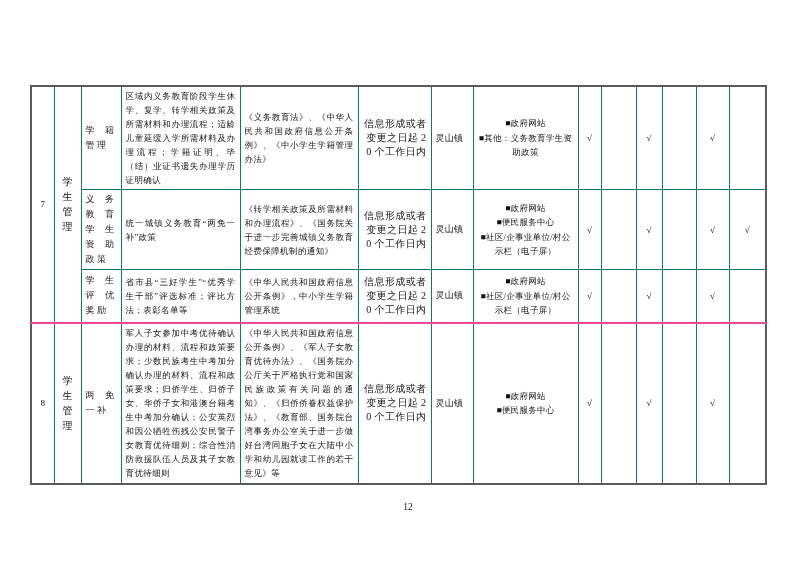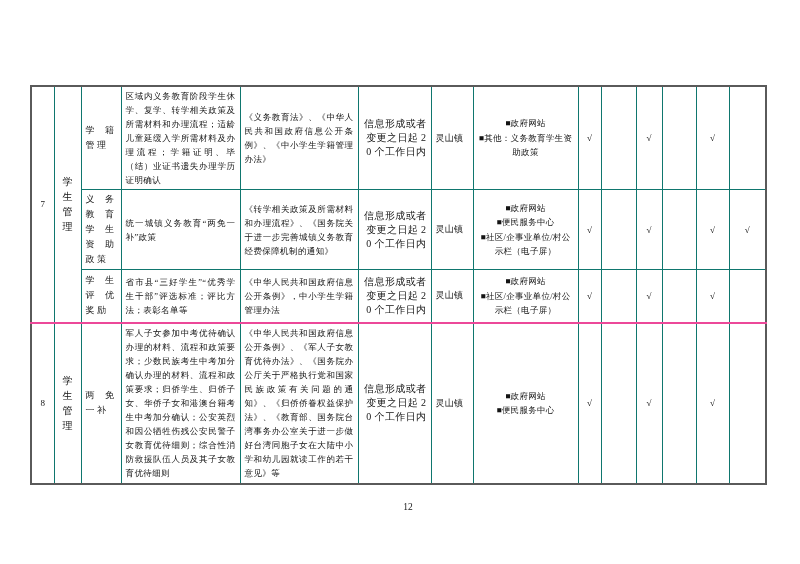--- a/index.html
+++ b/index.html
@@ -165,21 +165,21 @@
         <td class="c-check"></td>
         <td class="c-check">√</td>
         <td class="c-check"></td>
         <td class="c-check">√</td>
         <td class="c-check">√</td>
       </tr>
 
       <tr class="h3">
         <td class="c-sub">学生评优奖励</td>
         <td class="c-content">省市县“三好学生”“优秀学生干部”评选标准；评比方法；表彰名单等</td>
-        <td class="c-basis">《中华人民共和国政府信息公开条例》，中小学生学籍管理办法</td>
+        <td class="c-basis">《中华人民共和国政府信息公开条例》，中小学生学籍管理系统</td>
         <td class="c-time">信息形成或者变更之日起 20 个工作日内</td>
         <td class="c-org">灵山镇</td>
         <td class="c-channels">
           <span class="channel-line">■政府网站</span>
           <span class="channel-line">■社区/企事业单位/村公示栏（电子屏）</span>
         </td>
         <td class="c-check">√</td>
         <td class="c-check"></td>
         <td class="c-check">√</td>
         <td class="c-check"></td>

